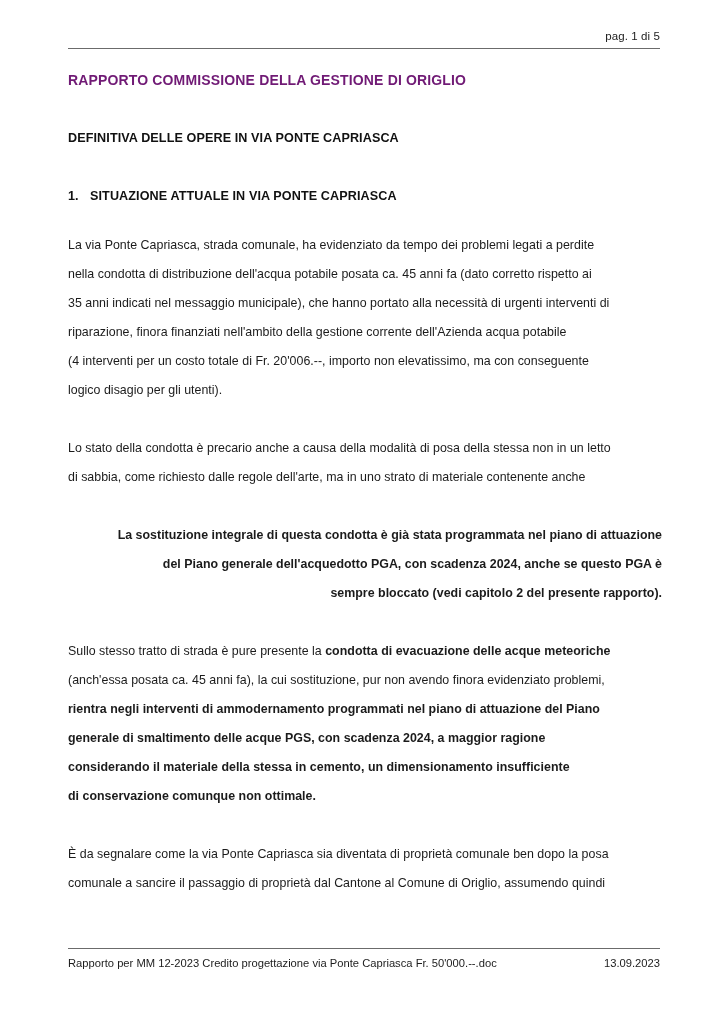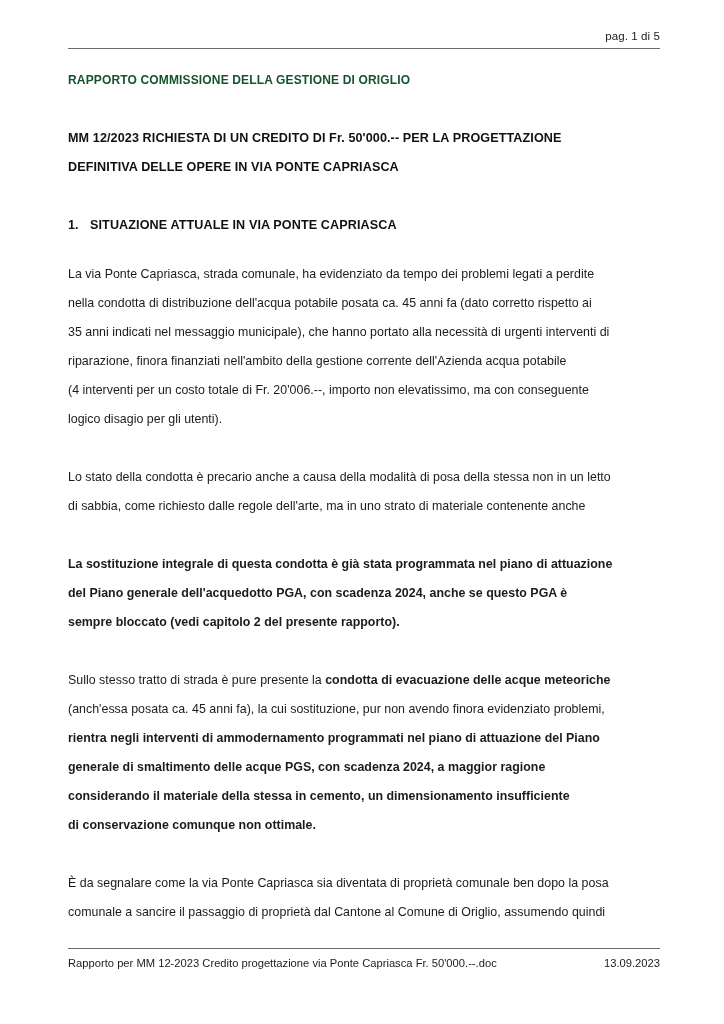--- a/index.html
+++ b/index.html
@@ -77,26 +77,26 @@
     white-space: nowrap;
   }
   
   .doc-body {
     position: absolute;
     left: 0;
     top: 66px;
     width: 594px;
   }
   .title-main {
-    font-size: 12px;
+    font-size: 14px;
     font-weight: bold;
     letter-spacing: 0.15px;
     line-height: 29px;
     margin: 0 0 0 0;
-    color: #14532d;
+    color: #701a75;
   }
   .spacer-29 { height: 29px; }
   .spacer-20 { height: 20px; }
   .title-mm {
     font-size: 12.6px;
     font-weight: bold;
     letter-spacing: 0.1px;
     line-height: 29px;
     color: #111;
   }
@@ -109,42 +109,41 @@
   }
   .section-heading .num { display: inline-block; width: 22px; }
   p.para {
     font-size: 12.4px;
     line-height: 29px;
     color: #1b1b1b;
     margin: 0;
     letter-spacing: 0.02px;
     text-align: left;
   }
-  p.para.bold { font-weight: bold; }
+  p.para.bold { font-weight: bold; text-align: right; }
   p.para b { font-weight: bold; }
   .line { display: block; white-space: pre; }
 </style>
 </head>
 <body>
 
 <div class="page">
   <div class="content">
 
     <div class="header">
       <div class="header-pageno">pag. 1 di 5</div>
       <div class="rule header-rule"></div>
     </div>
 
     <div class="doc-body">
 
       <div class="title-main">RAPPORTO COMMISSIONE DELLA GESTIONE DI ORIGLIO</div>
 
       <div class="spacer-29"></div>
 
-      <div class="title-mm">MM 12/2023 RICHIESTA DI UN CREDITO DI Fr. 50'000.-- PER LA PROGETTAZIONE</div>
       <div class="title-mm">DEFINITIVA DELLE OPERE IN VIA PONTE CAPRIASCA</div>
 
       <div class="spacer-29"></div>
 
       <div class="section-heading">
         <span class="num">1.</span><span>SITUAZIONE ATTUALE IN VIA PONTE CAPRIASCA</span>
       </div>
 
       <div class="spacer-20"></div>
 

